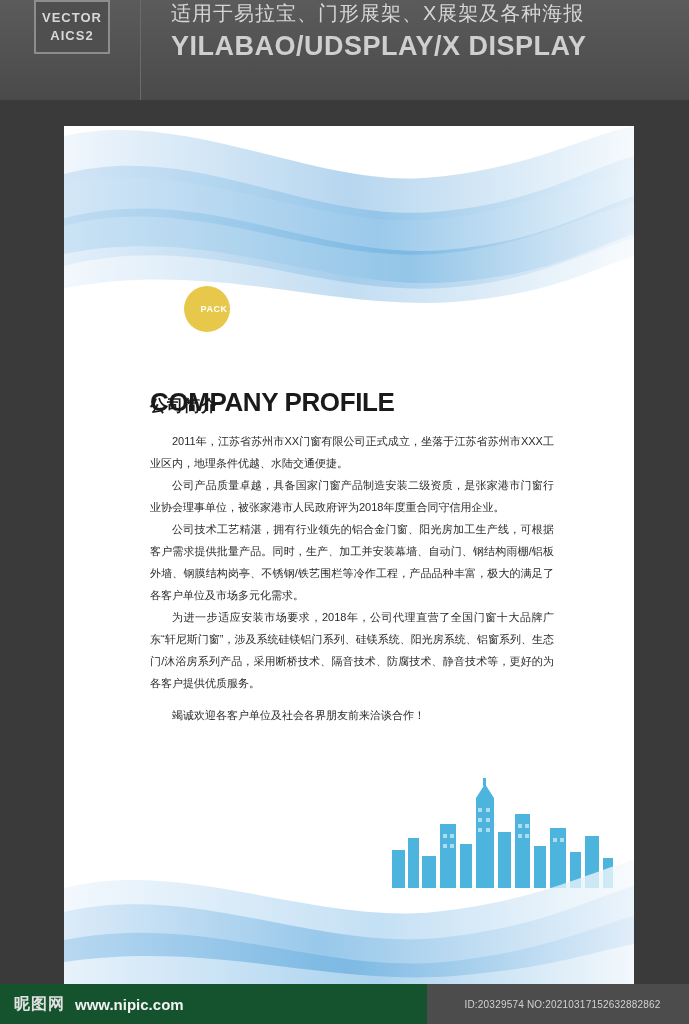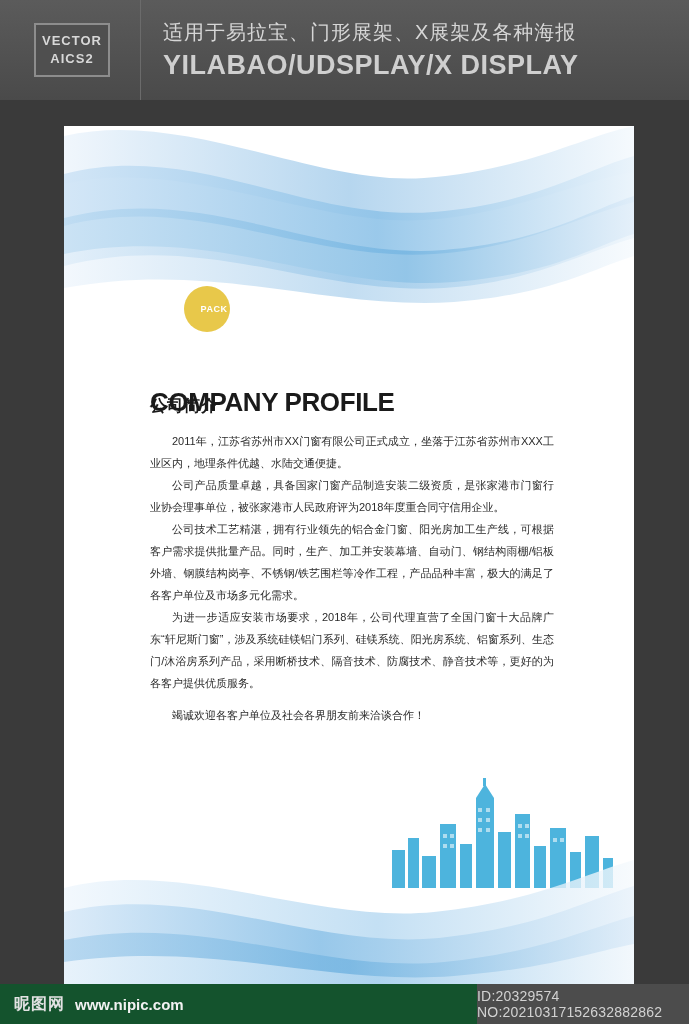--- a/index.html
+++ b/index.html
@@ -8,33 +8,33 @@
     background:#3a3a3a;
     font-family:"Liberation Sans", sans-serif;
     overflow:hidden;
   }
   .page { position:relative; width:689px; height:1024px; background:#3a3a3a; }
 
   
   .topbar {
     position:absolute; left:0; top:0; width:689px; height:100px;
     background:linear-gradient(to bottom,#5b5b5b,#4a4a4a);
-    display:flex; align-items:center;
+    display:flex; 
   }
   .vector-badge {
     width:76px; height:54px; margin-left:34px;
     border:2px solid #8d8d8d; background:#4f4f4f;
     display:flex; flex-direction:column; align-items:center; justify-content:center;
     color:#d8d8d8; font-size:13px; font-weight:bold; letter-spacing:1px;
     line-height:1.35;
   }
   .topbar-divider {
     width:1px; height:100px; background:#6b6b6b; margin-left:30px;
   }
-  .topbar-texts { margin-left:22px; }
+  .topbar-texts { margin-left:30px; }
   .topbar-cn {
     color:#d6d6d6; font-size:20px; letter-spacing:1px; margin-bottom:4px;
   }
   .topbar-en {
     color:#cfcfcf; font-size:27px; font-weight:bold; letter-spacing:0.5px;
   }
 
   
   .poster {
     position:absolute; left:64px; top:126px; width:570px; height:858px;
@@ -91,23 +91,23 @@
     position:absolute; left:0; bottom:0; width:689px; height:40px;
     background:#14532d; display:flex; align-items:center;
   }
   .brand-cn {
     margin-left:14px; color:#e2e2e2; font-size:16px; font-weight:bold; letter-spacing:1px;
   }
   .brand-url {
     margin-left:10px; color:#f2f2f2; font-size:15px; font-weight:bold;
   }
   .id-box {
-    position:absolute; right:0; top:0; height:40px; width:212px;
+    position:absolute; right:0; top:0; height:40px; width:262px;
     background:#4c4c4c; display:flex; align-items:center; justify-content:center;
-    color:#d2d2d2; font-size:14px; letter-spacing:0.2px;
+    color:#d2d2d2; font-size:10px; letter-spacing:0.2px;padding-left:9px;
   }
 </style>
 </head>
 <body>
 
 <div class="page">
 
   <div class="topbar">
     <div class="vector-badge">
       <span>VECTOR</span>

